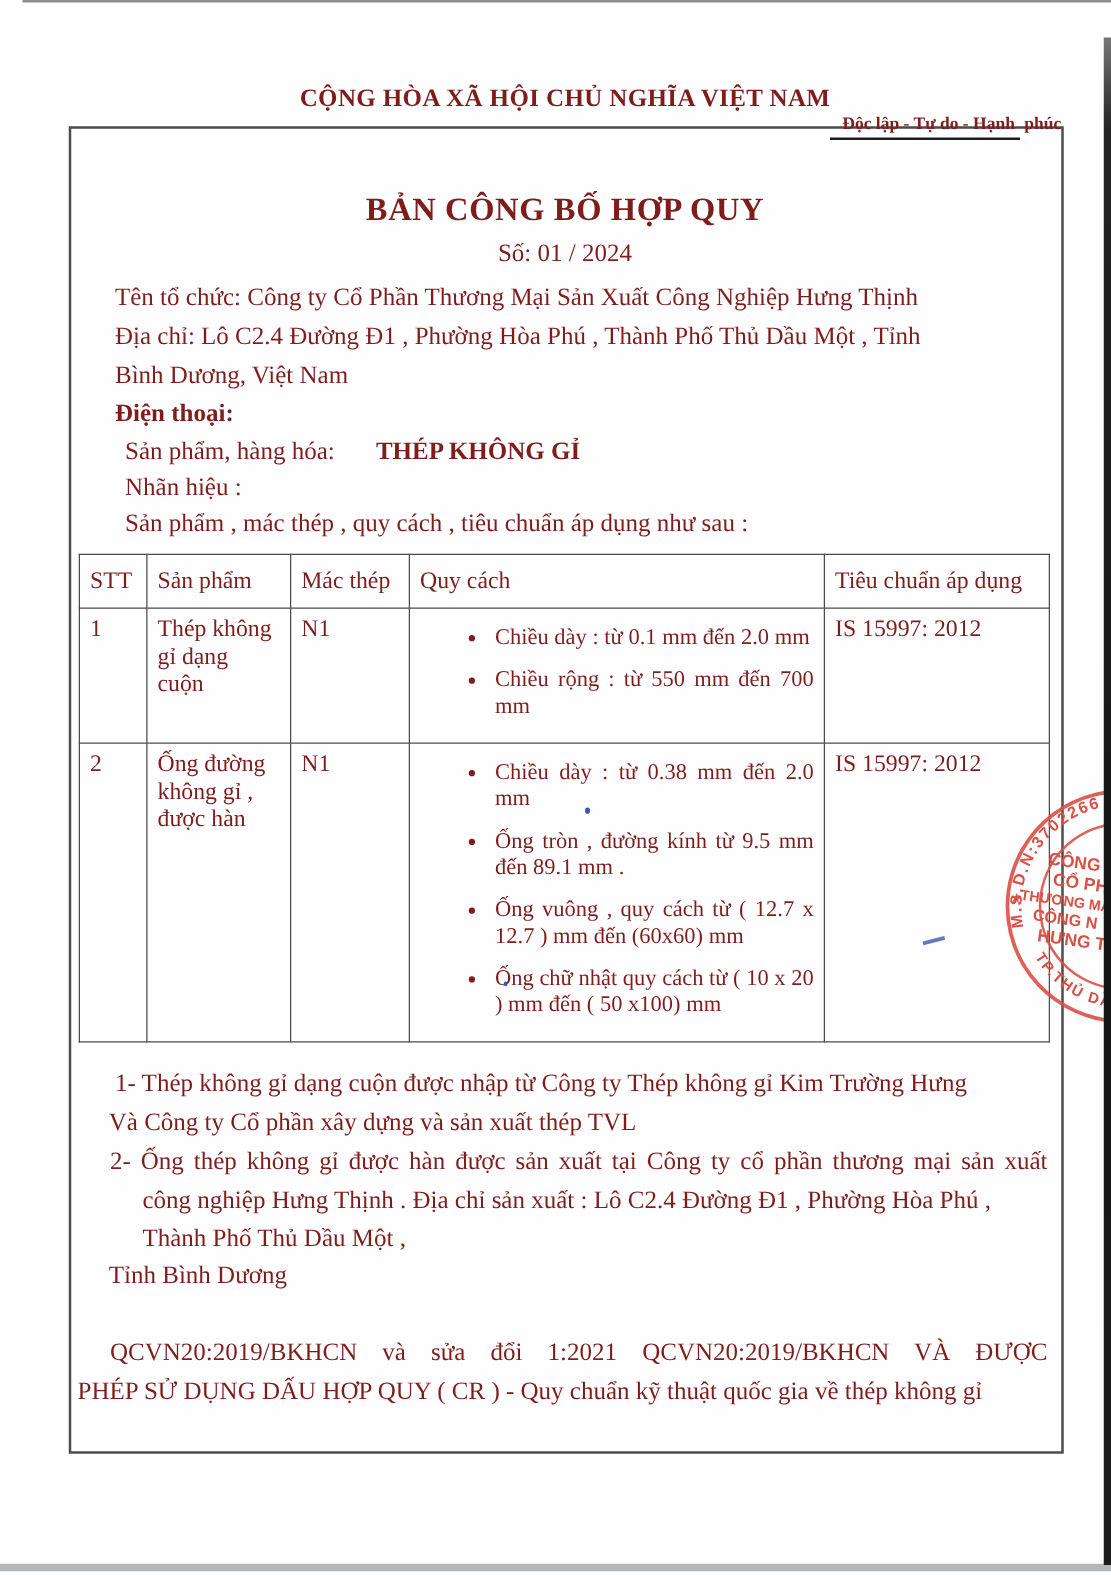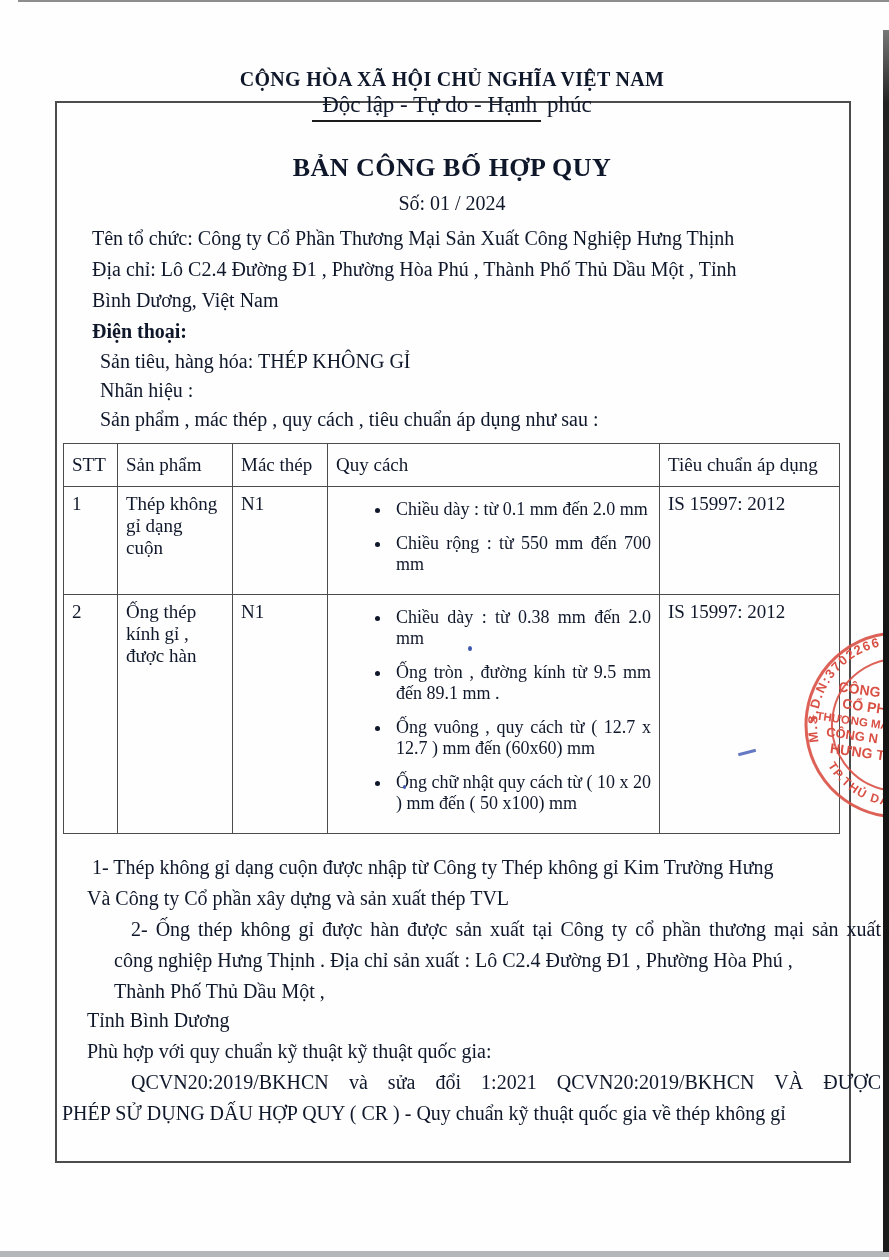--- a/index.html
+++ b/index.html
@@ -1,39 +1,39 @@
 <!DOCTYPE html>
 <html><head>
 <meta charset="utf-8">
 <style>
   html,body{margin:0;padding:0;background:#e8e8e8;}
   .page{
     position:relative;width:889px;height:1260px;margin:0 auto;
     background:#fefefe;overflow:hidden;
     font-family:"Liberation Serif","DejaVu Serif",serif;
-    color:#0f172a;
+    color:#7f1d1d;
   }
   
   .scan-top-line{position:absolute;left:18px;top:0;width:871px;height:2px;background:#8d8d8d;z-index:5;}
   .scan-right-band{position:absolute;left:883px;top:30px;width:6px;height:1222px;
     background:linear-gradient(#777 0%,#222 6%,#141414 60%,#1c1c1c 100%);z-index:6;}
   .scan-bottom-bar{position:absolute;left:0;top:1251px;width:889px;height:6px;background:#b3b7ba;z-index:5;}
   
   .frame{position:absolute;left:55px;top:101px;width:792px;height:1058px;border:2px solid #4c4c4c;z-index:1;}
   
   .hdr{position:absolute;left:55px;width:794px;text-align:center;z-index:2;}
   .country-title{top:68px;font-size:20px;font-weight:bold;letter-spacing:.3px;}
-  .motto{top:92px;font-size:23px;font-weight:normal;}
+  .motto{top:92px;font-size:14px;font-weight:bold;text-align:right;}
   .motto .u{border-bottom:2.5px solid #1c1c1c;padding:0 4px 3px 10px;}
   .doc-title{top:153px;font-size:26px;font-weight:bold;letter-spacing:.5px;}
   .doc-number{top:192px;font-size:20px;}
   
   .tline{position:absolute;font-size:20px;white-space:nowrap;z-index:2;}
-  .bold{font-weight:normal;}
-  .just{white-space:normal;text-align:justify;text-align-last:justify;margin-left:43px;}
+  .bold{font-weight:bold;margin-left:28px;}
+  .just{white-space:normal;text-align:justify;text-align-last:justify;}
   
   table.spec{position:absolute;left:63px;top:443px;width:776px;border-collapse:collapse;z-index:2;
     font-size:19px;table-layout:fixed;border-radius:10px;}
   table.spec td,table.spec th{border:1.5px solid #4c4c4c;vertical-align:top;font-weight:normal;
     padding:6px 8px;text-align:left;overflow:hidden;}
   table.spec th{height:30px;vertical-align:middle;}
   col.c-stt{width:54px;}col.c-sp{width:115px;}col.c-mt{width:95px;}col.c-qc{width:332px;}col.c-tc{width:180px;}
   .th-stt,.td-stt{text-align:center;}
   .td-stt{padding-top:14px;}
   .td-sp{padding:14px 9px;text-align:justify;}
@@ -64,21 +64,21 @@
 
   <div class="hdr country-title">CỘNG HÒA XÃ HỘI CHỦ NGHĨA VIỆT NAM</div>
   <div class="hdr motto"><span class="u">Độc lập - Tự do - Hạnh</span><span> phúc</span></div>
   <div class="hdr doc-title">BẢN CÔNG BỐ HỢP QUY</div>
   <div class="hdr doc-number">Số: 01 / 2024</div>
 
   <div class="tline" style="left:92px;top:227px;">Tên tổ chức: Công ty Cổ Phần Thương Mại Sản Xuất Công Nghiệp Hưng Thịnh</div>
   <div class="tline" style="left:92px;top:258px;">Địa chỉ: Lô C2.4 Đường Đ1 , Phường Hòa Phú , Thành Phố Thủ Dầu Một , Tỉnh</div>
   <div class="tline" style="left:92px;top:289px;">Bình Dương, Việt Nam</div>
   <div class="tline" style="left:92px;top:320px;font-weight:bold;">Điện thoại:</div>
-  <div class="tline" style="left:100px;top:350px;"><span>Sản tiêu, hàng hóa: </span><span class="bold">THÉP KHÔNG GỈ</span></div>
+  <div class="tline" style="left:100px;top:350px;"><span>Sản phẩm, hàng hóa: </span><span class="bold">THÉP KHÔNG GỈ</span></div>
   <div class="tline" style="left:100px;top:379px;">Nhãn hiệu :</div>
   <div class="tline" style="left:100px;top:408px;">Sản phẩm , mác thép , quy cách , tiêu chuẩn áp dụng như sau :</div>
 
   <table class="spec">
     <colgroup>
         <col class="c-stt">
         <col class="c-sp">
         <col class="c-mt">
         <col class="c-qc">
         <col class="c-tc">
@@ -98,42 +98,41 @@
       <td>
         <ul class="specs">
           <li>Chiều dày : từ 0.1 mm đến 2.0 mm</li>
           <li>Chiều rộng : từ 550 mm đến 700 mm</li>
         </ul>
       </td>
       <td class="td-tc">IS 15997: 2012</td>
     </tr>
     <tr class="row-2">
       <td class="td-stt">2</td>
-      <td class="td-sp">Ống thép kính gỉ , được hàn</td>
+      <td class="td-sp">Ống đường không gỉ , được hàn</td>
       <td class="td-mt">N1</td>
       <td>
         <ul class="specs">
           <li>Chiều dày : từ 0.38 mm đến 2.0 mm</li>
           <li>Ống tròn , đường kính từ 9.5 mm đến 89.1 mm .</li>
           <li>Ống vuông , quy cách từ ( 12.7 x 12.7 ) mm đến (60x60) mm</li>
           <li>Ống chữ nhật quy cách từ ( 10 x 20 ) mm đến ( 50 x100) mm</li>
         </ul>
       </td>
       <td class="td-tc">IS 15997: 2012</td>
     </tr>
   </tbody>
     </table>
 
   <div class="tline" style="left:92px;top:856px;">1-  Thép không gỉ dạng cuộn được nhập từ Công ty Thép không gỉ Kim Trường Hưng</div>
   <div class="tline" style="left:87px;top:887px;">Và Công ty Cổ phần xây dựng và sản xuất thép TVL</div>
   <div class="tline just" style="left:88px;top:918px;width:750px;">2-  Ống thép không gỉ được hàn được sản xuất tại Công ty cổ phần thương mại sản xuất</div>
   <div class="tline" style="left:114px;top:949px;">công nghiệp Hưng Thịnh . Địa chỉ sản xuất : Lô C2.4 Đường Đ1 , Phường Hòa Phú ,</div>
   <div class="tline" style="left:114px;top:980px;">Thành Phố Thủ Dầu Một ,</div>
   <div class="tline" style="left:87px;top:1009px;">Tỉnh Bình Dương</div>
-  <div class="tline" style="left:87px;top:1040px;">Phù hợp với quy chuẩn kỹ thuật kỹ thuật quốc gia:</div>
   <div class="tline just" style="left:88px;top:1071px;width:750px;">QCVN20:2019/BKHCN và sửa đổi 1:2021 QCVN20:2019/BKHCN VÀ ĐƯỢC</div>
   <div class="tline" style="left:62px;top:1102px;">PHÉP SỬ DỤNG DẤU HỢP QUY ( CR ) -  Quy chuẩn kỹ thuật quốc gia về thép không gỉ</div>
 
   <div class="pen-dash"></div>
   <div class="pen-dot-a"></div>
   <div class="pen-dot-b"></div>
 
   <svg class="stamp" width="111" height="195" viewBox="0 0 111 195">
     <g transform="rotate(8 122 95)" font-family="Liberation Sans, DejaVu Sans, sans-serif">
       <circle cx="122" cy="95" r="92" fill="none" stroke="#d95045" stroke-width="3" opacity="0.9"></circle>

